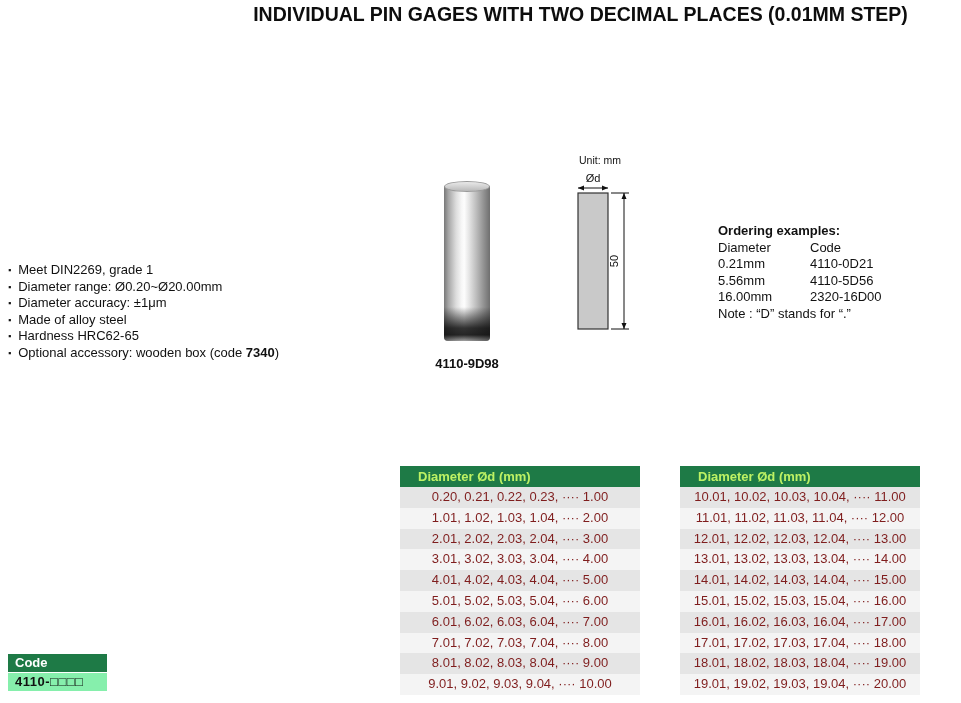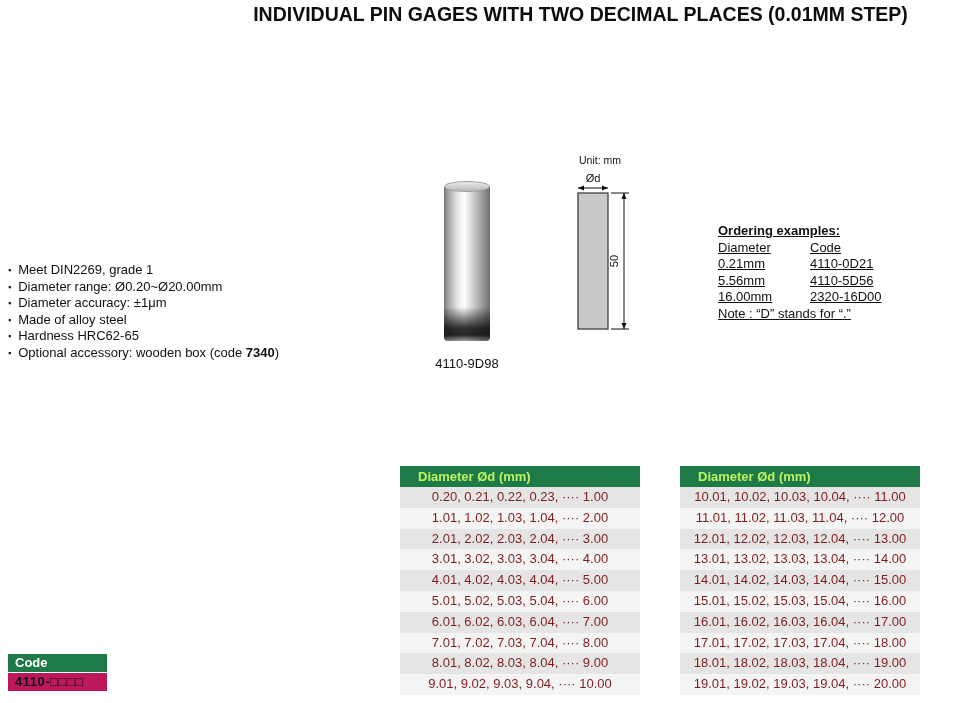--- a/index.html
+++ b/index.html
@@ -45,42 +45,42 @@
   }
   .pin-body::after {
     content: ""; position: absolute; left: 0; right: 0; bottom: 0; height: 34px;
     border-radius: 0 0 4px 4px;
     background: linear-gradient(180deg,
       rgba(25,25,25,0) 0%, rgba(25,25,25,0.45) 30%,
       rgba(15,15,15,0.85) 62%, rgba(15,15,15,0.9) 82%, rgba(90,90,90,0.55) 100%);
   }
   .pin-label {
     position: absolute; left: 407px; top: 356px; width: 120px;
-    text-align: center; font-size: 13px; font-weight: normal; white-space: nowrap;
+    text-align: center; font-size: 13px; font-weight: bold; white-space: nowrap;
   }
 
   
   .drawing { position: absolute; left: 545px; top: 152px; width: 130px; height: 195px; }
 
   
-  .ordering { position: absolute; left: 718px; top: 223px; font-size: 13px; line-height: 16.5px; text-decoration: underline; }
+  .ordering { position: absolute; left: 718px; top: 223px; font-size: 13px; line-height: 16.5px; }
   .ordering .ord-title { font-weight: bold; }
   .ord-row { display: flex; }
   .ord-col1 { width: 92px; }
   .ord-col2 { }
 
   
   .code-label {
     position: absolute; left: 8px; top: 654px; width: 92px; height: 18px;
     background: var(--accent-green, #1e7a46); color: #fff;
     font-size: 13px; font-weight: bold; line-height: 18px; padding-left: 7px;
   }
   .code-value {
     position: absolute; left: 8px; top: 673px; width: 92px; height: 18px;
-    background: #be185d; color: #111;
+    background: #86efac; color: #111;
     font-size: 13px; font-weight: bold; line-height: 18px; padding-left: 7px;
     letter-spacing: 0.5px;
   }
 
   
   .dtable { position: absolute; top: 466px; width: 240px; font-size: 13px; }
   .dtable.t1 { left: 400px; }
   .dtable.t2 { left: 680px; }
   .dtable .thead {
     background: var(--accent-green, #1e7a46); color: #bef264;

